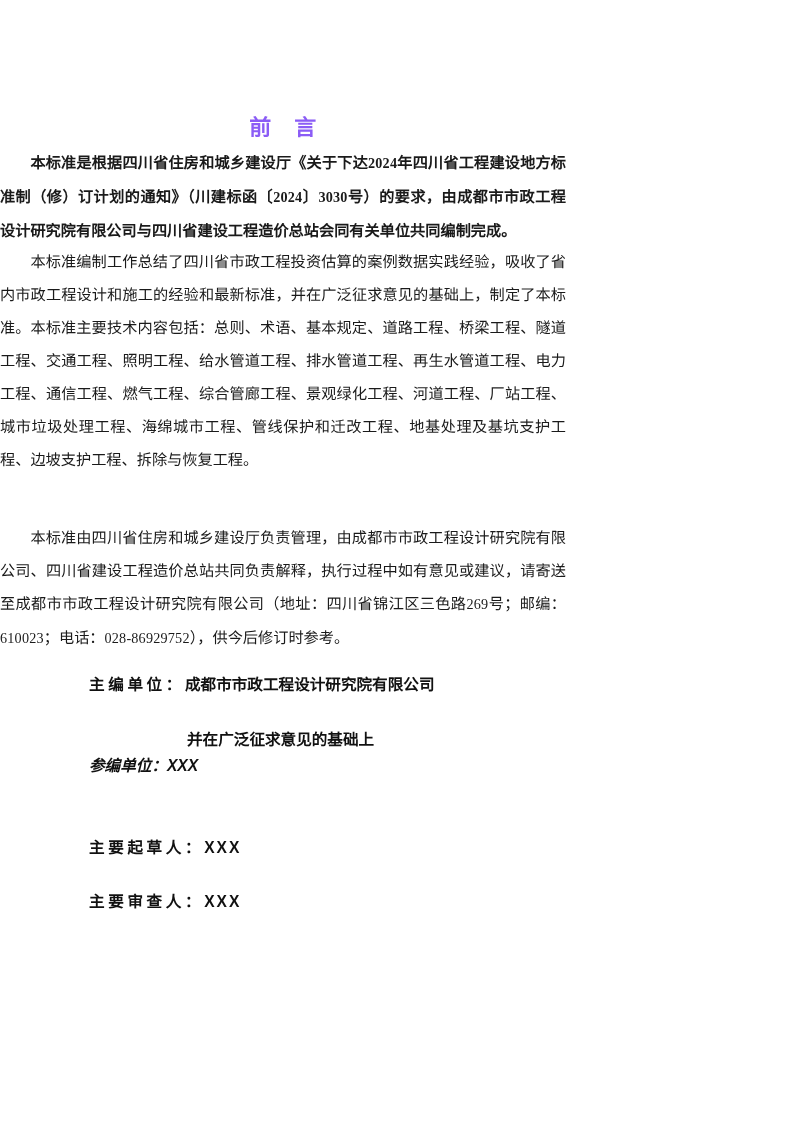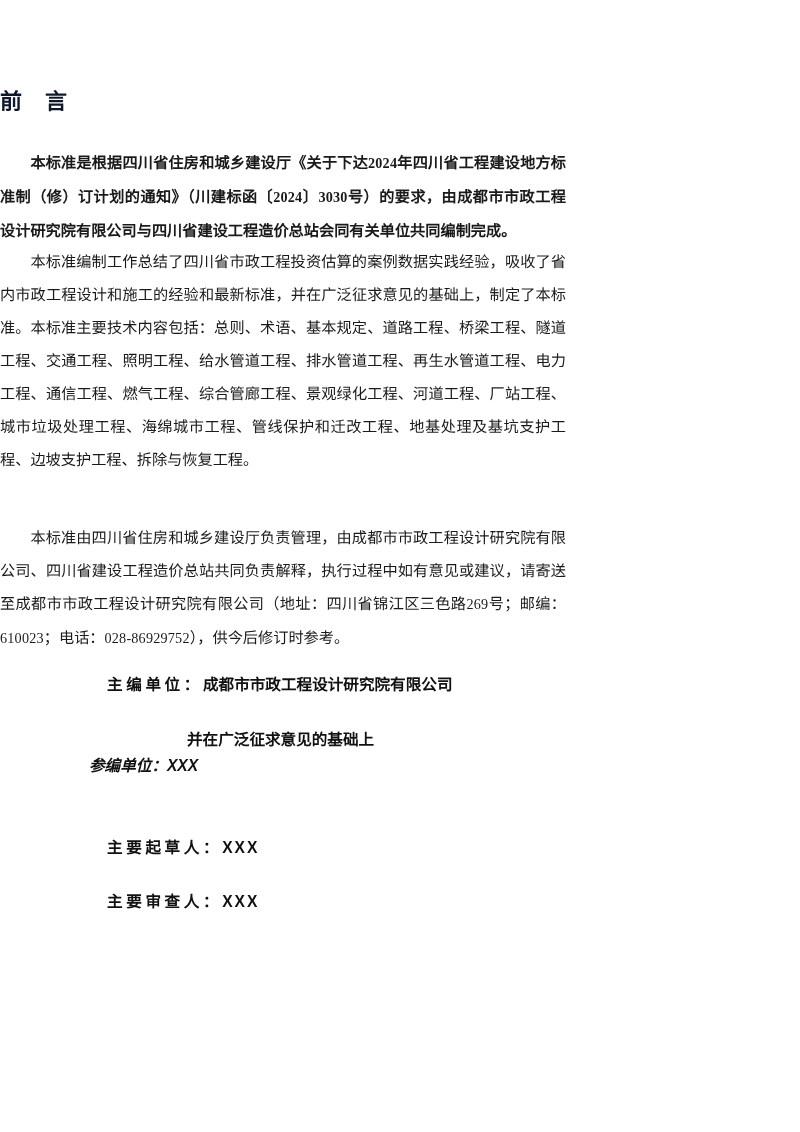--- a/index.html
+++ b/index.html
@@ -19,25 +19,26 @@
     height: 1132px;
     background: #ffffff;
     overflow: hidden;
     box-sizing: border-box;
   }
   .doc-title {
     margin: 0;
     padding: 0;
     font-size: 22px;
     font-weight: 700;
+    text-align: center;
     letter-spacing: 0.5px;
-    color: #0f172a;
+    color: #8b5cf6;
     position: absolute;
     left: 0;
-    top: 87px;
+    top: 113px;
     width: 566px;
     line-height: 30px;
   }
   .para {
     position: absolute;
     left: 0;
     width: 566px;
     margin: 0;
     font-size: 15.2px;
     line-height: 33px;
@@ -62,21 +63,20 @@
     left: 89px;
     margin: 0;
     font-size: 15.6px;
     font-weight: 700;
     line-height: 28px;
     color: #111111;
     white-space: nowrap;
   }
   .sig .lbl-spaced {
     letter-spacing: 3.6px;
-    margin-left: 18px;
   }
   .sig .val {
     letter-spacing: 0px;
   }
   .sig-1 { top: 671px; }
   .sig-2 { top: 726px; left: 187px; }
   .sig-3 { top: 752px; font-style: italic; }
   .sig-4 { top: 834px; }
   .sig-5 { top: 888px; }
   .sig-4 .val, .sig-5 .val { letter-spacing: 2px; }

